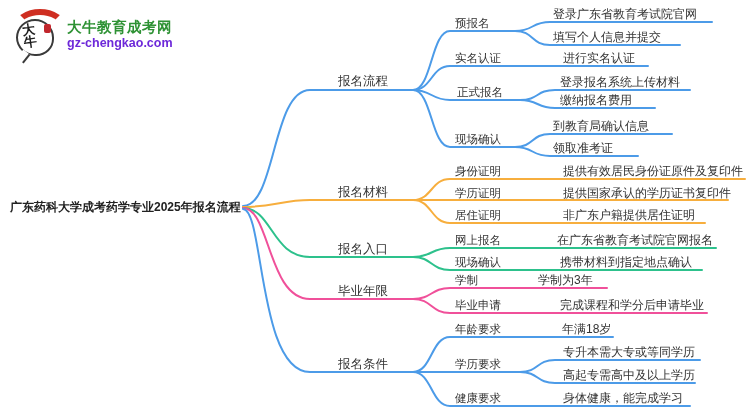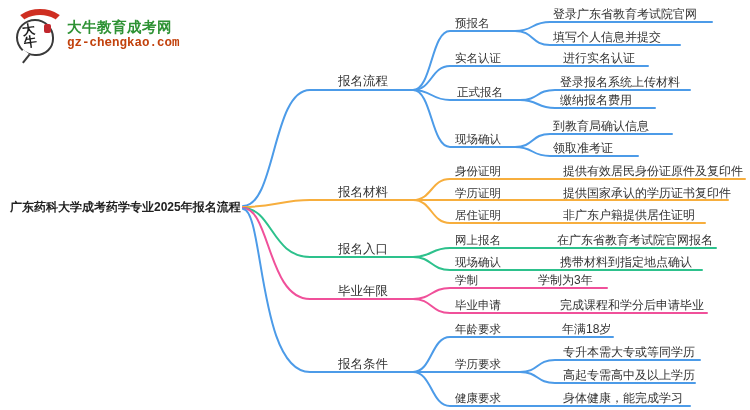--- a/index.html
+++ b/index.html
@@ -11,21 +11,21 @@
   .bubble{position:absolute;left:2px;top:11px;width:34px;height:33px;background:#fff;
           border:2px solid #3a3a3a;border-radius:50% 50% 46% 50%;}
   .bubble:after{content:"";position:absolute;left:1px;bottom:-8px;width:7px;height:11px;
           background:#fff;border-right:2px solid #3a3a3a;transform:rotate(38deg);}
   .arc{position:absolute;left:0px;top:1px;width:40px;height:24px;
           border:6px solid transparent;border-top-color:#cf2e21;border-radius:50%;}
   .chars{position:absolute;left:9px;top:16px;width:15px;font-size:13px;line-height:12px;
           font-weight:bold;color:#1c1c1c;word-break:break-all;transform:rotate(-8deg);}
   .seal{position:absolute;left:30px;top:16px;width:7px;height:9px;background:#c1272d;border-radius:2px;}
   .logo-title{font-size:14.5px;font-weight:bold;color:#2e9234;letter-spacing:0.5px;line-height:17px;}
-  .logo-url{font-size:12.5px;font-weight:bold;color:#c2410c;line-height:14px;font-family:Liberation Mono, monospace;}
+  .logo-url{font-size:12.5px;font-weight:bold;color:#6d28d9;line-height:14px;}
   
   svg{position:absolute;left:0;top:0;}
   path{fill:none;stroke-width:2;stroke-linecap:round;stroke-linejoin:round;}
   text{fill:#333;font-size:12px;font-family:"Liberation Sans","DejaVu Sans",sans-serif;}
   .t-root{font-weight:bold;fill:#222;font-size:12px;}
   .t-l1{font-size:12.5px;}
   .t-l2{font-size:11.5px;}
   .t-leaf{font-size:12px;}
 </style>
 </head>

